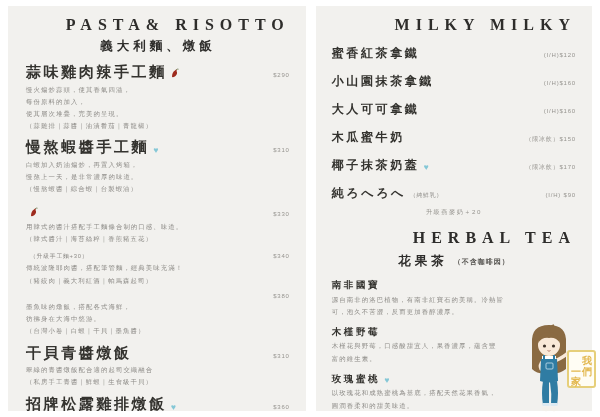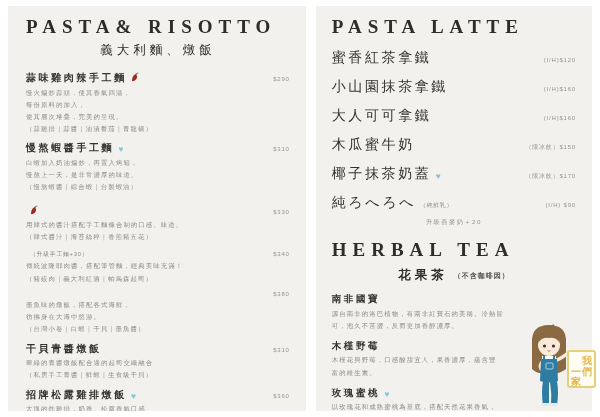--- a/index.html
+++ b/index.html
@@ -8,37 +8,37 @@
     font-family:"Liberation Sans","DejaVu Sans",sans-serif;
     color:#3b3a38;overflow:hidden;position:relative;
   }
   .wrap{display:flex;gap:10px;padding:6px 8px;box-sizing:border-box;height:417px;}
   .panel{background:#f2f1ee;box-sizing:border-box;overflow:hidden;}
   .panel-left{flex:1.08;padding:10px 16px 6px 18px;}
   .panel-right{flex:1;padding:10px 16px 6px 16px;position:relative;}
 
   .sec-title{
     font-family:"Liberation Serif","DejaVu Serif",serif;
-    text-align:left;font-size:19px;letter-spacing:6px;color:#2e2d2b;font-weight:600;
+    text-align:right;font-size:16px;letter-spacing:6px;color:#2e2d2b;font-weight:600;
   }
-  .sec-sub{text-align:center;font-size:12.5px;font-weight:normal;letter-spacing:4px;margin-top:4px;color:#2e2d2b;}
+  .sec-sub{text-align:center;font-size:12.5px;font-weight:bold;letter-spacing:4px;margin-top:4px;color:#2e2d2b;}
   .sec-note{font-size:7px;font-weight:bold;color:#55534f;letter-spacing:1px;margin-left:6px;vertical-align:1px;}
 
   .item{margin-top:8px;}
   .item-row{display:flex;align-items:baseline;}
-  .item-name{font-weight:bold;font-size:10px;letter-spacing:2.6px;color:#34332f;white-space:nowrap;}
+  .item-name{font-weight:bold;font-size:15px;letter-spacing:2.6px;color:#34332f;white-space:nowrap;}
   .item-note{font-size:5.8px;color:#8d8b87;letter-spacing:0.8px;margin-left:4px;white-space:nowrap;}
   .item-price{margin-left:auto;font-size:6px;color:#96948f;letter-spacing:0.8px;white-space:nowrap;}
   .item-desc{font-size:6.4px;color:#8d8b87;letter-spacing:1.1px;line-height:1.5;margin-top:2.5px;}
 
   .chili{display:inline-block;margin-left:4px;transform:translateY(1px);}
   .heart{display:inline-block;margin-left:4px;color:#84c7d6;font-size:8.5px;transform:translateY(0.5px);}
 
   .drink{display:flex;align-items:baseline;margin-top:11px;}
-  .drink-name{font-weight:normal;font-size:14px;letter-spacing:2.6px;color:#34332f;white-space:nowrap;}
+  .drink-name{font-weight:bold;font-size:12px;letter-spacing:2.6px;color:#34332f;white-space:nowrap;}
   .drink-price{margin-left:auto;font-size:6px;color:#96948f;letter-spacing:0.8px;white-space:nowrap;}
   .upgrade-note{text-align:center;font-size:6.2px;color:#96948f;letter-spacing:1.5px;margin-top:6px;}
 
   .herbal-head{margin-top:12px;}
   .herbal-sub-row{text-align:center;margin-top:4px;}
   .herbal-sub{display:inline;font-size:12.5px;font-weight:bold;letter-spacing:4px;color:#2e2d2b;margin-top:32px;}
 
   .tea{margin-top:9px;}
   .tea-name{font-weight:bold;font-size:9.5px;letter-spacing:2.6px;color:#34332f;}
   .tea-desc{font-size:6.4px;color:#8d8b87;letter-spacing:1.1px;line-height:1.55;margin-top:2.5px;max-width:230px;}
@@ -125,21 +125,21 @@
         <span class="heart">♥</span>
         <span class="item-price">$360</span>
       </div>
       <div class="item-desc">大塊的炸雞排，奶香、松露香氣口感</div>
 
     </div>
 
   </div>
 
   <div class="panel panel-right">
-    <div class="sec-title">PASTA LATTE</div>
+    <div class="sec-title">MILKY MILKY</div>
 
     <div class="drink">
       <span class="drink-name">蜜香紅茶拿鐵</span>
       <span class="drink-price">(I/H)$120</span>
     </div>
     <div class="drink">
       <span class="drink-name">小山園抹茶拿鐵</span>
       <span class="drink-price">(I/H)$160</span>
     </div>
     <div class="drink">

